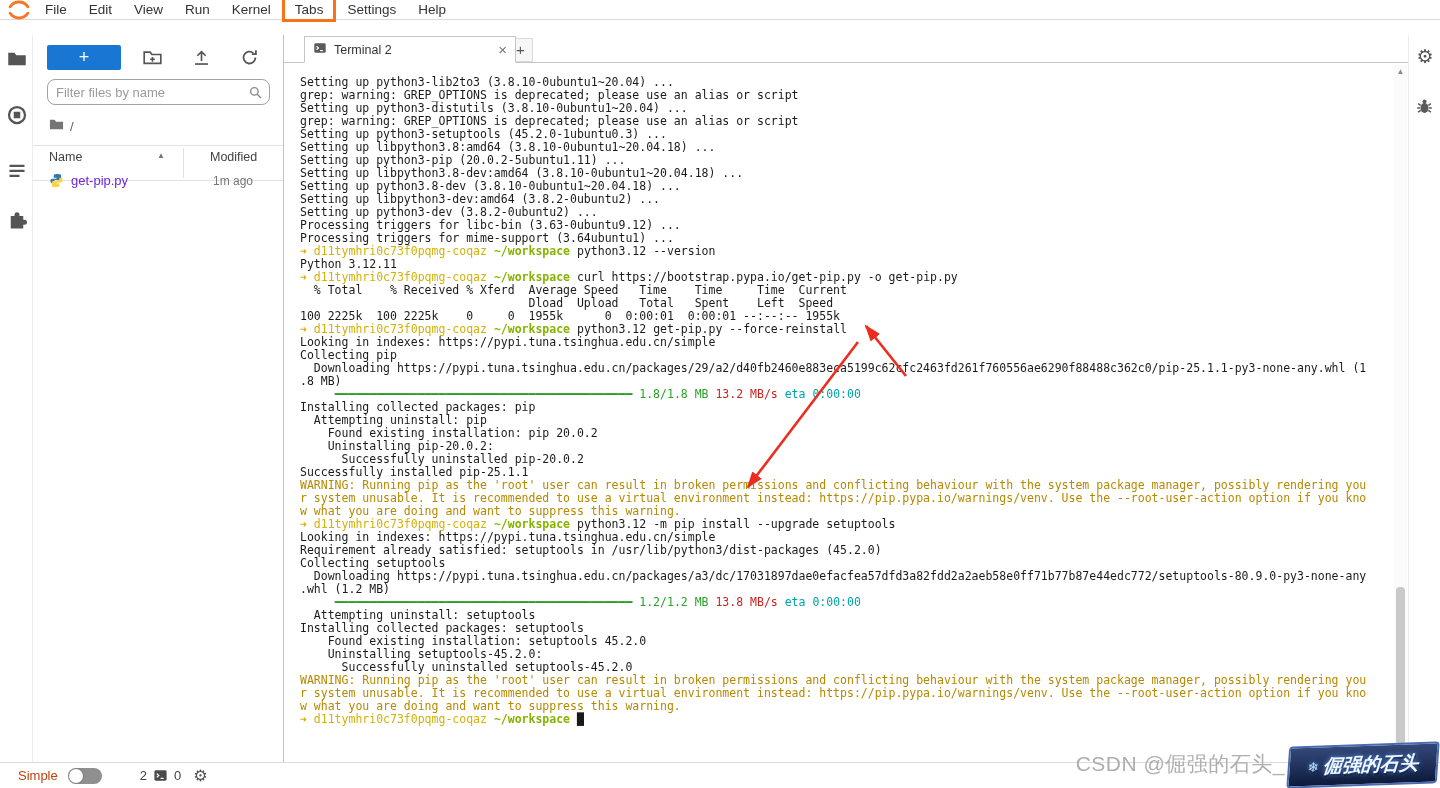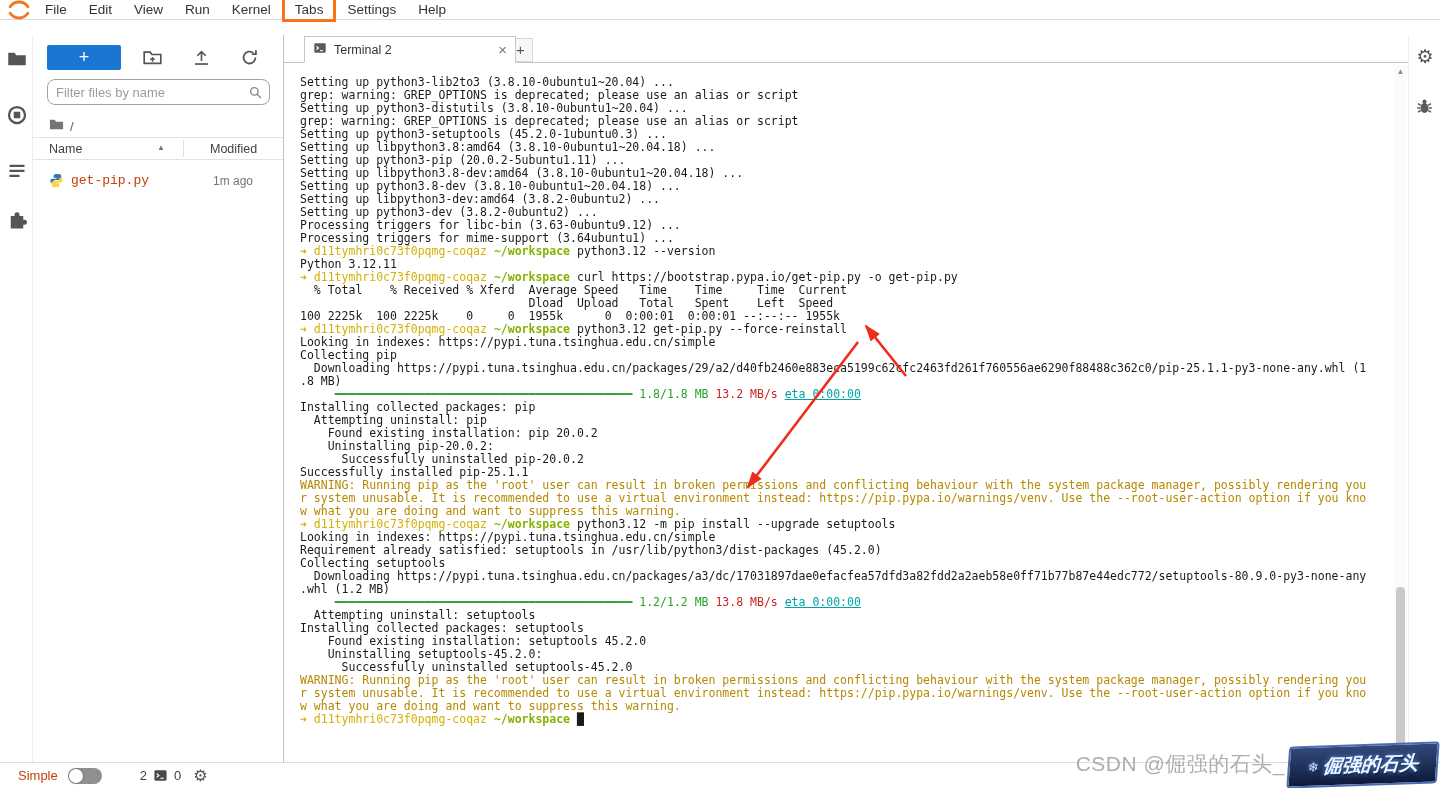--- a/index.html
+++ b/index.html
@@ -27,29 +27,29 @@
     border:none; border-radius:2px; color:#fff; font-size:18px; line-height:23px; text-align:center; cursor:pointer; }
   .fp-iconbtn { position:absolute; top:7px; width:20px; height:20px; cursor:pointer; }
   .filterbox { position:absolute; top:44px; left:14px; width:223px; height:26px; border:1px solid #a3a3a3;
     border-radius:8px; background:#fff; }
   .filterbox input { width:100%; height:100%; border:none; outline:none; padding:0 28px 0 8px;
     font-size:13px; color:#333; font-family:"Liberation Sans",sans-serif; background:transparent; }
   .filterbox input::placeholder { color:#9c9c9c; }
   .filterbox .mag { position:absolute; right:6px; top:5px; width:15px; height:15px; }
   .breadcrumb { position:absolute; top:82px; left:16px; height:18px; display:flex; align-items:center; gap:6px;
     font-size:13px; color:#616161; }
-  .fp-header { position:absolute; top:102px; left:0; right:0; height:23px; border-top:1px solid #e2e2e2;
+  .fp-header { position:absolute; top:110px; left:0; right:0; height:36px; border-top:1px solid #e2e2e2;
     border-bottom:1px solid #e2e2e2; font-size:12.5px; color:#424242; }
   .fp-header .h-name { position:absolute; left:16px; top:4px; cursor:pointer; }
   .fp-header .h-caret { position:absolute; left:124px; top:5px; font-size:8px; color:#757575; }
   .fp-header .h-mod { position:absolute; left:177px; top:4px; cursor:pointer; }
   .fp-header .h-div { position:absolute; left:150px; top:2px; bottom:2px; width:1px; background:#e0e0e0; }
   .file-row { position:absolute; top:134px; left:0; right:0; height:25px; cursor:pointer; }
   .file-row .fi { position:absolute; left:16px; top:4px; width:15px; height:15px; }
-  .file-row .fname { position:absolute; left:38px; top:4px; font-size:13px; color:#c2410c;font-family:Liberation Mono, monospace; }
+  .file-row .fname { position:absolute; left:38px; top:4px; font-size:13px; color:#6d28d9; }
   .file-row .fmod { position:absolute; left:180px; top:5px; font-size:12px; color:#757575; }
 
   
   .content { position:absolute; left:284px; top:35px; right:32px; bottom:26px; background:#fff; z-index:3; }
   .tabbar { position:absolute; top:0; left:0; right:0; height:28px; background:#fff; border-bottom:1px solid #c5c5c5; }
   .tab { position:absolute; left:20px; top:1px; width:212px; height:27px; background:#fff;
     border:1px solid #c5c5c5; border-bottom:1px solid #fff; display:flex; align-items:center;
     padding:0 8px; gap:7px; cursor:pointer; z-index:2; }
   .tab .tlabel { font-size:12.5px; color:#333; flex:1; }
   .tab .tclose { font-size:15px; color:#777; cursor:pointer; line-height:14px; }
@@ -57,21 +57,21 @@
     border:1px solid #d9d9d9; font-size:15px; color:#555; text-align:center; line-height:22px; cursor:pointer; }
 
   .terminal { position:absolute; top:28px; left:0; right:0; bottom:0; background:#fff;
     padding:13px 20px 0 16px; overflow:hidden; }
   .tline { white-space:pre; font-family:"DejaVu Sans Mono","Liberation Mono",monospace;
     font-size:11.5px; line-height:13px; height:13px; color:#1a1a1a; }
   .tline .h { color:#d4b106; }
   .tline .d { color:#86b300; font-weight:bold; }
   .tline .g { color:#2aa22a; }
   .tline .r { color:#cc2222; }
-  .tline .c { color:#00a3a3;text-decoration:underline; }
+  .tline .c { color:#00a3a3; }
   .tline .w { color:#b58900; }
 
   .vscroll { position:absolute; right:1px; top:30px; bottom:3px; width:13px; background:#fbfbfb; }
   .vscroll .up, .vscroll .down { position:absolute; left:0; width:13px; text-align:center;
     font-size:8px; color:#8a8a8a; }
   .vscroll .up { top:2px; } .vscroll .down { bottom:2px; }
   .vscroll .thumb { position:absolute; left:2px; width:9px; top:522px; height:158px;
     background:#c9c9c9; border-radius:4px; cursor:grab; }
 
   

